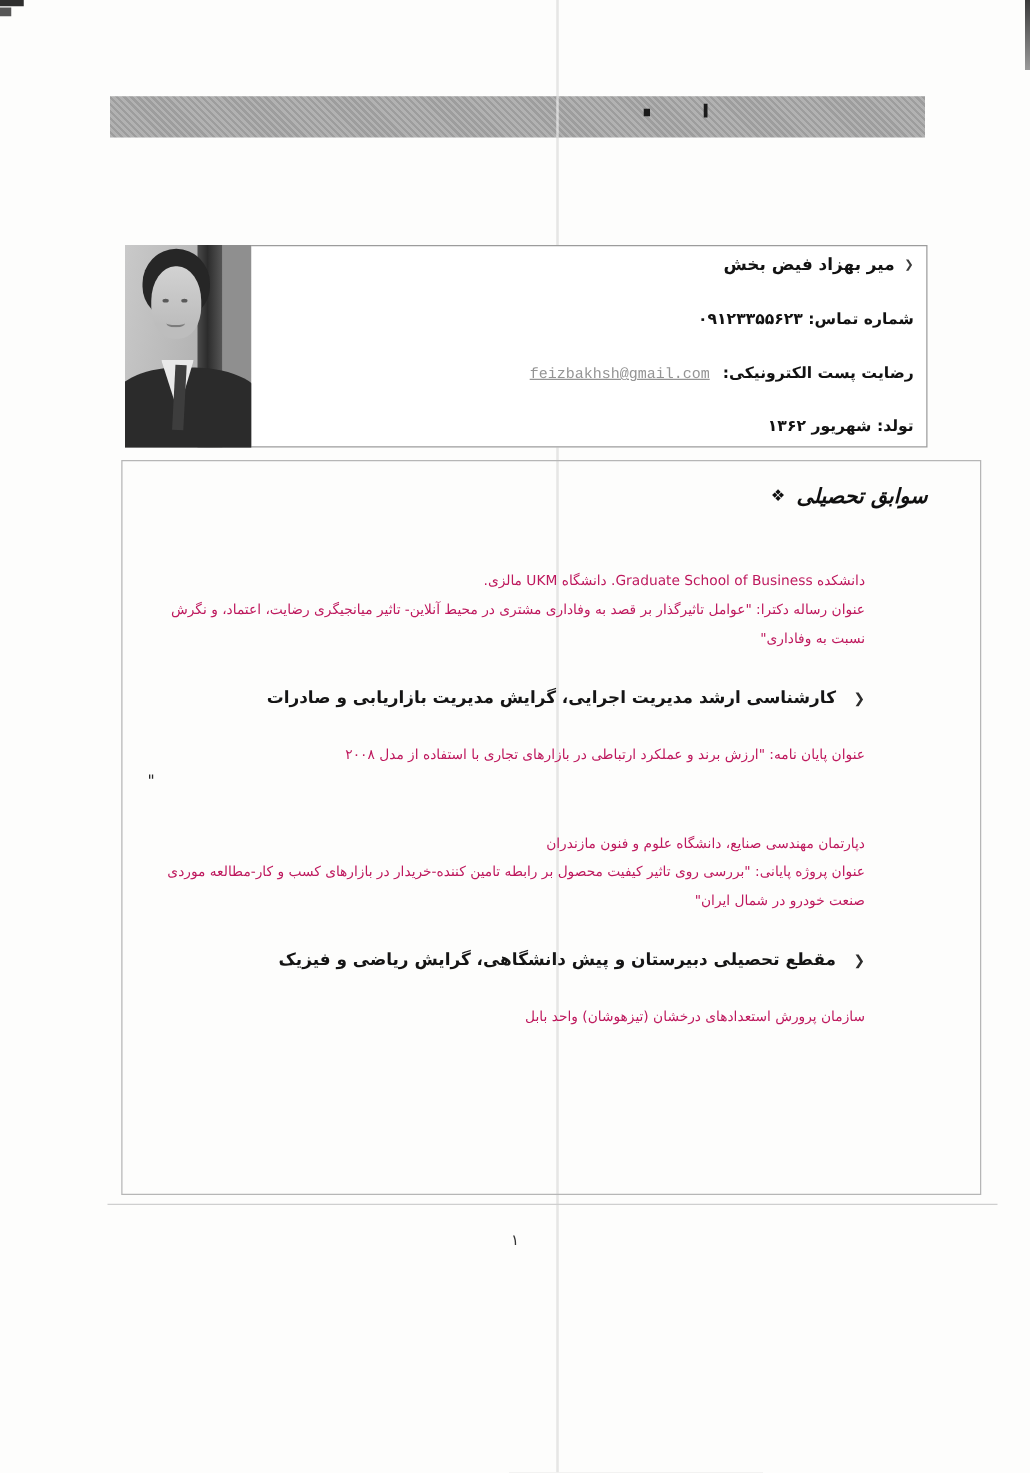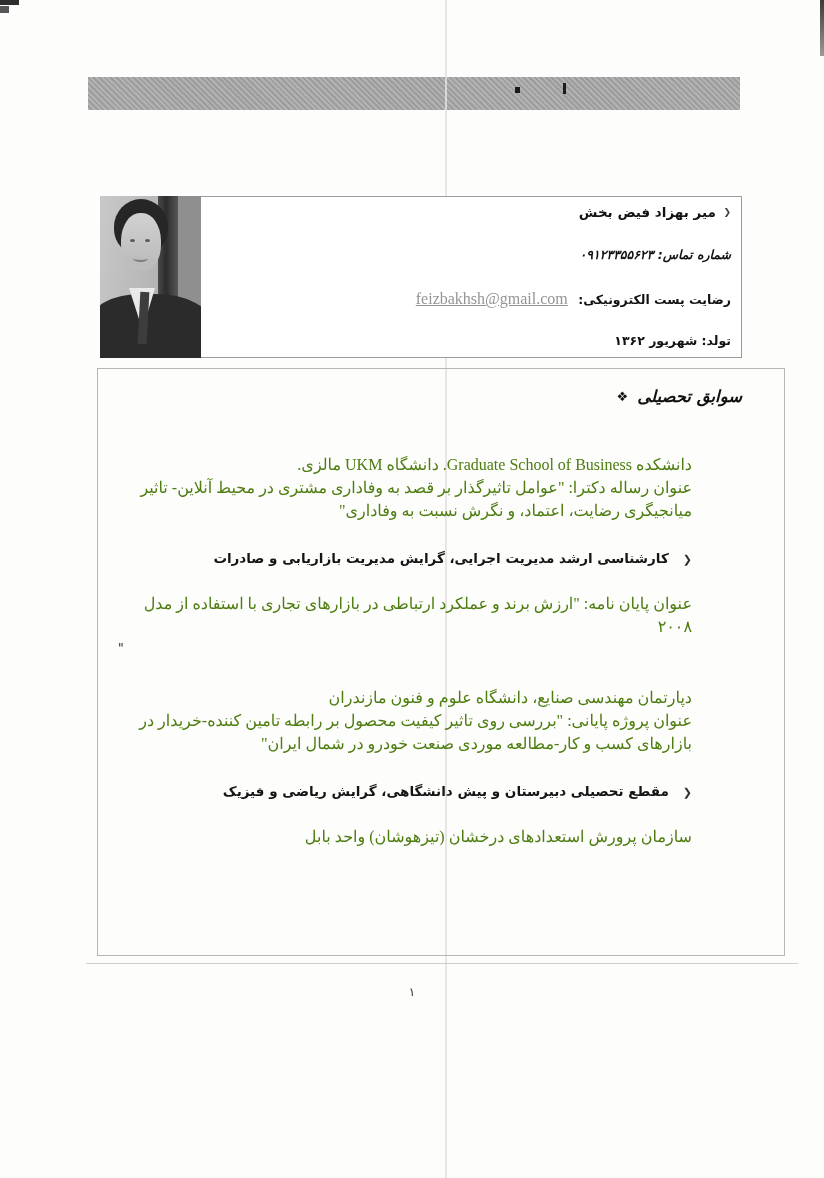--- a/index.html
+++ b/index.html
@@ -43,39 +43,39 @@
     background:#2b2b2b;border-radius:42% 46% 0 0;}
   .ph-shirt{position:absolute;left:29px;top:92px;width:26px;height:42px;background:#e9e9e9;
     clip-path:polygon(0 0,100% 0,52% 100%);}
   .ph-tie{position:absolute;left:39px;top:96px;width:9px;height:52px;background:#3d3d3d;
     transform:rotate(3deg);}
   .info-text{position:absolute;right:10px;top:0;width:515px;height:100%;
     direction:rtl;text-align:right;}
   .info-row{position:absolute;right:0;white-space:nowrap;
     font-weight:bold;font-size:12.5px;color:#121212;}
   .row-name{top:7px;font-size:13.5px;}
-  .row-phone{top:50px;font-style:italic;}
+  .row-phone{top:50px;}
   .row-email{top:93px;}
   .row-birth{top:136px;}
   .name-marker{font-size:9px;color:#3c3c3c;margin-left:3px;vertical-align:2px;}
-  .email-link{font-family:Liberation Serif, serif;font-weight:normal;font-size:16px;
+  .email-link{font-family:Liberation Mono, monospace;font-weight:normal;font-size:12px;
     color:#949494;text-decoration:underline;margin-right:6px;}
   
   .edu-box{position:absolute;left:97px;top:368px;width:646px;height:586px;
     border:1px solid #b6b6b6;padding-left:40px;}
   .edu-box::after{content:"";position:absolute;left:-12px;right:-14px;bottom:-9px;height:1px;
     background:#cfcfcf;}
   .edu-title{position:absolute;top:18px;right:42px;direction:ltr;white-space:nowrap;
     font-weight:bold;font-style:italic;font-size:16.5px;color:#101010;}
   .diamond-icon{font-style:normal;font-size:13px;margin-right:9px;vertical-align:1px;}
   .sections{position:absolute;top:84px;right:92px;left:20px;direction:rtl;text-align:right;}
   .edu-item{margin-bottom:28px;}
   .edu-heading{margin:0 0 26px 0;font-size:13.5px;font-weight:bold;color:#151515;}
   .arrow-bullet{font-size:11px;color:#2e2e2e;margin-left:14px;font-weight:normal;}
-  .edu-line{margin:0;font-size:16px;line-height:23px;color:#4d7c0f;font-family:Liberation Serif, serif;}
+  .edu-line{margin:0;font-size:11px;line-height:23px;color:#be185d;}
   .quote-line{margin:0;direction:ltr;text-align:left;font-size:12.5px;line-height:20px;color:#262626;}
   
   .page-num{position:absolute;left:0;top:985px;width:824px;text-align:center;
     font-size:12px;color:#333;}
 </style>
 </head>
 <body>
 
 <div class="page">
 

